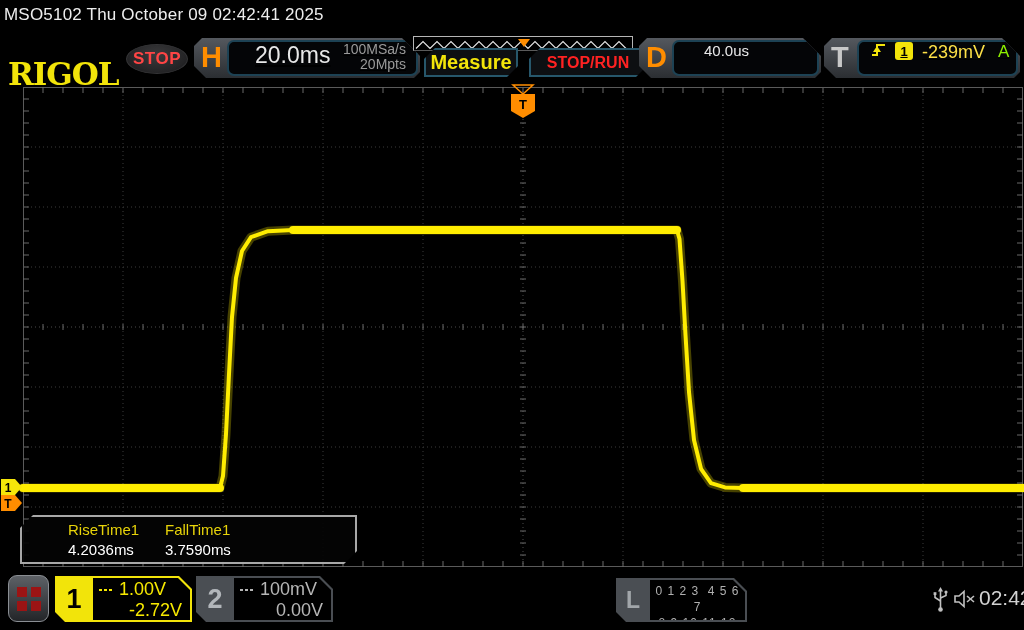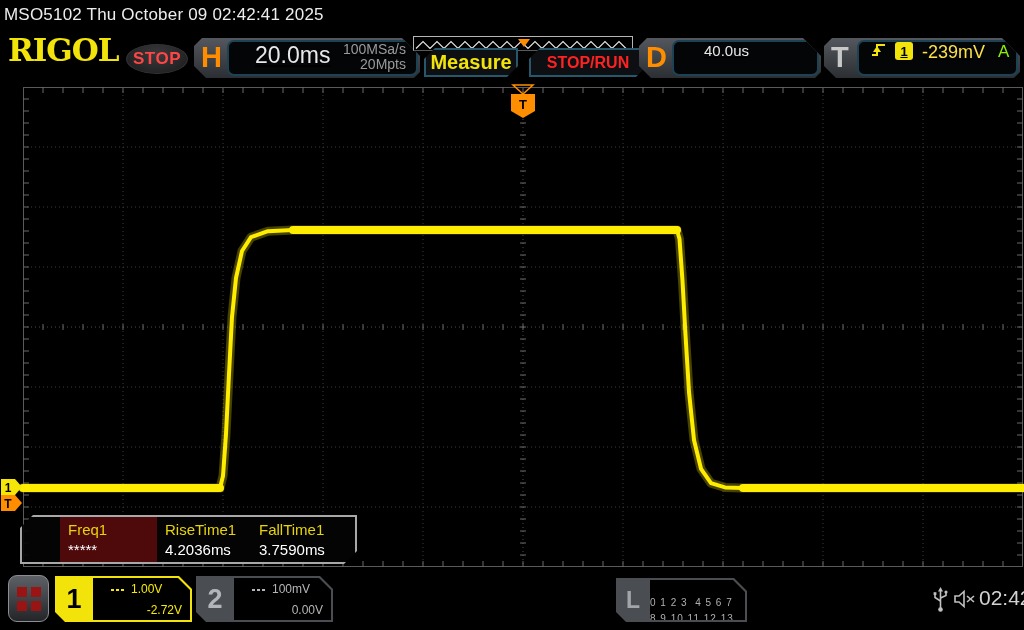--- a/index.html
+++ b/index.html
@@ -4,21 +4,21 @@
 <style>
   * { margin:0; padding:0; box-sizing:border-box; }
   html,body { width:1024px; height:630px; background:#000; overflow:hidden;
               font-family:"Liberation Sans", sans-serif; }
   .abs { position:absolute; }
 
   
   #titlebar { left:4px; top:5px; color:#ededed; font-size:17px; letter-spacing:.2px; }
 
   
-  #logo { left:8px; top:32px; font-family:"DejaVu Serif", serif; font-weight:bold;
+  #logo { left:8px; top:56px; font-family:"DejaVu Serif", serif; font-weight:bold;
           font-size:31px; color:#f2e40a; letter-spacing:-1px; }
   #acq-status { left:126px; top:44px; width:62px; height:30px; border-radius:50%;
           background:radial-gradient(ellipse at 50% 35%, #3a3a3c 0%, #232325 70%, #18181a 100%);
           border:1px solid #343436; display:flex; align-items:center; justify-content:center;
           color:#ff4545; font-weight:bold; font-size:17px; letter-spacing:.5px; }
 
   .hdr-box { top:38px; height:40px;
           background:linear-gradient(#54585e, #2b2e32);
           clip-path:polygon(8px 0, calc(100% - 18px) 0, 100% 18px, 100% calc(100% - 6px),
                     calc(100% - 6px) 100%, 12px 100%, 0 calc(100% - 12px), 0 8px); }
@@ -80,42 +80,42 @@
           grid-template-rows:10px 10px; gap:4px; }
   #menu-grid span { background:#9b1414; }
 
   .ch-box { top:576px; width:137px; height:46px;
           clip-path:polygon(0 0, calc(100% - 13px) 0, 100% 13px, 100% 100%,
                     10px 100%, 0 calc(100% - 10px)); cursor:pointer; }
   .ch-tab { position:absolute; left:0; top:0; bottom:0; width:38px;
           display:flex; align-items:center; justify-content:center;
           font-size:27px; font-weight:bold; }
   .ch-vals { position:absolute; left:38px; top:2px; right:2px; bottom:2px;
-          background:#000; font-size:12px; padding:1px 8px 0 18px;
+          background:#000; font-size:18px; padding:1px 8px 0 6px;
           clip-path:polygon(0 0, calc(100% - 12px) 0, 100% 12px, 100% 100%, 0 100%); }
   .ch-row1 { display:flex; align-items:center; gap:5px; line-height:21px; }
   .ch-row2 { text-align:right; line-height:20px; }
   #ch1-box { left:55px; background:#f2e40a; }
   #ch1-box .ch-tab { color:#000; }
   #ch1-box .ch-vals { color:#f8ea00; }
   #ch2-box { left:196px; background:#4a4e53; }
   #ch2-box .ch-tab { color:#b2b6ba; }
   #ch2-box .ch-vals { color:#b6b6b6; }
 
   .coupling-icon { display:inline-block; width:15px; }
   .coupling-icon .c-top { height:2px; background:currentColor; margin-bottom:3px; }
   .coupling-icon .c-bot { height:2px;
           background:repeating-linear-gradient(90deg, currentColor 0 3px, transparent 3px 5px); }
 
   #l-box { left:616px; top:578px; width:131px; height:44px; background:#4a4e53;
           clip-path:polygon(0 0, calc(100% - 13px) 0, 100% 13px, 100% 100%,
                     10px 100%, 0 calc(100% - 10px)); cursor:pointer; }
   #l-box .ch-tab { width:34px; font-size:23px; color:#a2a6aa; }
   #l-vals { position:absolute; left:34px; top:2px; right:2px; bottom:2px; background:#000;
-          color:#b0b0b0; font-size:10px; padding-top:15px;
+          color:#b0b0b0; font-size:12px; text-align:center; padding-top:3px;
           line-height:16px; letter-spacing:1px;
           clip-path:polygon(0 0, calc(100% - 12px) 0, 100% 12px, 100% 100%, 0 100%); }
 
   #usb-icon { left:932px; top:587px; }
   #spk-icon { left:953px; top:589px; cursor:pointer; }
   #clock { left:979px; top:586px; color:#d2d2d2; font-size:21px; }
 </style>
 </head>
 <body>
 
@@ -471,24 +471,20 @@
   </g>
 
   <g>
     <polygon points="1,495 15,495 22,503 15,511 1,511" fill="#ff8d00"></polygon>
     <text x="8" y="507.5" text-anchor="middle" font-size="12" font-weight="bold" fill="#000">T</text>
   </g>
 </svg>
 
 <div id="meas-panel" class="abs">
   <div id="meas-spacer"></div>
-  <div class="meas-cell selected">
-    <div class="m-name">Freq1</div>
-    <div class="m-value">*****</div>
-  </div>
   <div class="meas-cell">
     <div class="m-name">RiseTime1</div>
     <div class="m-value">4.2036ms</div>
   </div>
   <div class="meas-cell">
     <div class="m-name">FallTime1</div>
     <div class="m-value">3.7590ms</div>
   </div>
 </div>
 

